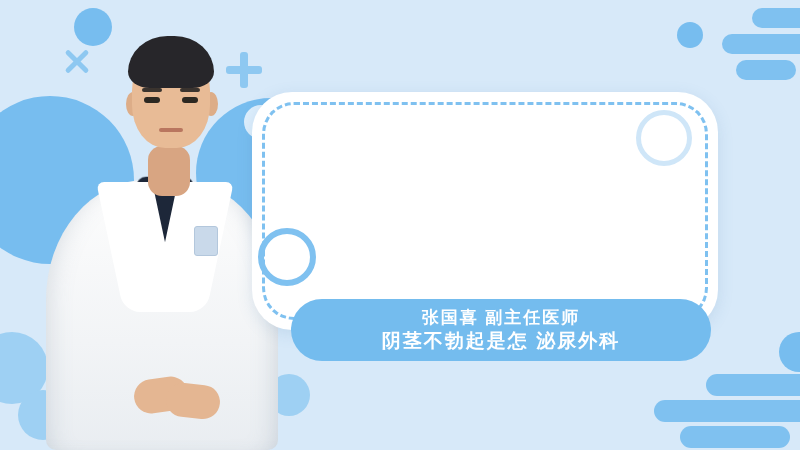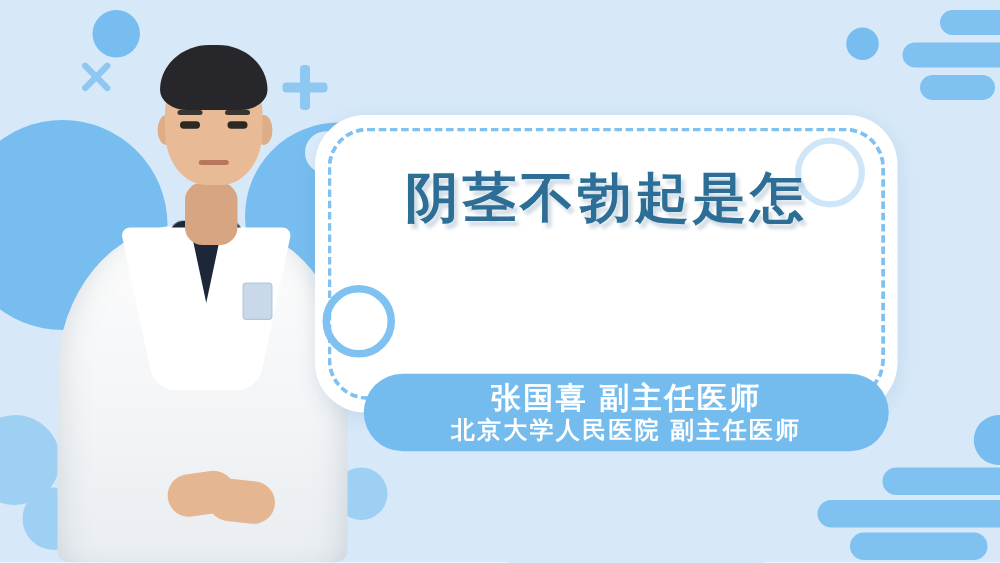--- a/index.html
+++ b/index.html
@@ -254,21 +254,21 @@
     border-radius: 31px;
     display: flex;
     flex-direction: column;
     align-items: center;
     justify-content: center;
     color: #ffffff;
     font-weight: bold;
     letter-spacing: 2px;
     line-height: 1.22;
   }
-  .byline-line1 { font-size: 24px; }
+  .byline-line1 { font-size: 17px; }
   .byline-line2 { font-size: 19px; }
 </style>
 </head>
 <body>
 
 <div id="stage">
 
   <div class="deco big-circle-left"></div>
   <div class="deco mid-circle-center"></div>
   <div class="deco dot-small-top"></div>
@@ -315,22 +315,21 @@
     <div class="doc-badge"></div>
     <div class="doc-hand-l"></div>
     <div class="doc-hand-r"></div>
   </div>
 
   <div class="card">
     <div class="card-dash"></div>
     <div class="card-ring-tr"></div>
     <div class="card-ring-bl"></div>
     <div class="title">
-      <div>阴茎不勃起是怎</div>
     </div>
   </div>
 
   <div class="byline">
     <div class="byline-line1">张国喜 副主任医师</div>
-    <div class="byline-line2">北京大学人民医院 副主任医师</div>
+    <div class="byline-line2">阴茎不勃起是怎 泌尿外科</div>
   </div>
 
 </div>
 
 </body></html>

